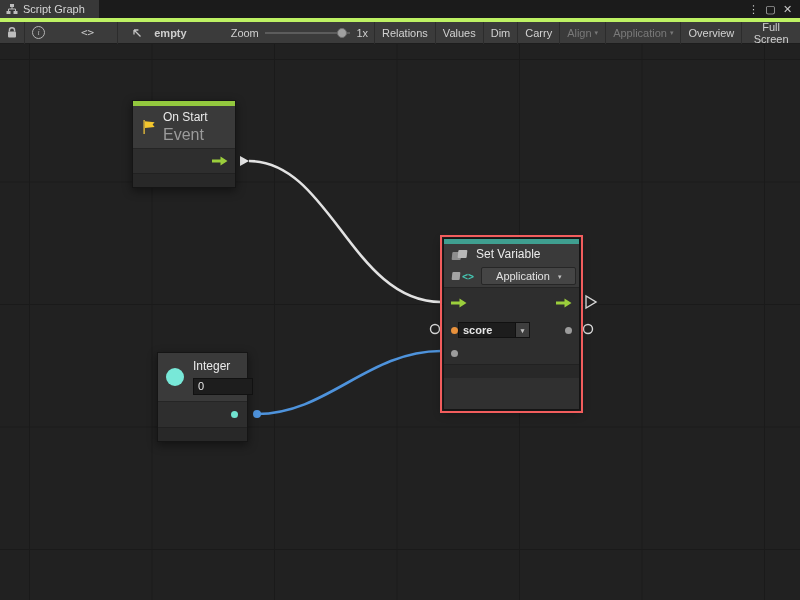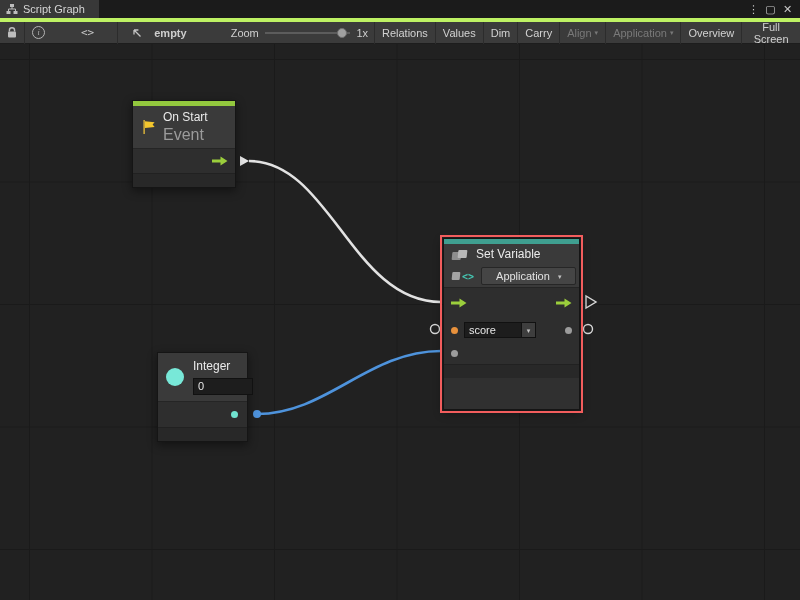--- a/index.html
+++ b/index.html
@@ -68,21 +68,21 @@
   .nsub{font-size:16px;color:#9b9b9b;line-height:1.2;}
   .nfoot{height:14px;background:#282828;border-top:1px solid #212121;box-sizing:border-box;}
   .onstart-head{height:42px;padding:0 8px;gap:7px;}
   .onstart-body{height:25px;background:#2e2e2e;border-top:1px solid #252525;display:flex;
     align-items:center;justify-content:flex-end;padding:0 7px;box-sizing:border-box;}
   .sv-head1{height:21px;padding:0 8px;gap:7px;}
   .sv-head2{height:22px;padding:0 8px;gap:7px;}
   .sv-body{background:#2e2e2e;border-top:1px solid #252525;}
   .sv-row{display:flex;align-items:center;padding:0 7px;box-sizing:border-box;}
   .sv-row.flow{height:30px;justify-content:space-between;}
-  .sv-row.value{height:24px;gap:6px;}
+  .sv-row.value{height:24px;font-weight:bold;}
   .sv-row.extra{height:22px;}
   .spacer{flex:1;}
   .dot{width:7px;height:7px;border-radius:50%;display:inline-block;flex:none;}
   .dot.orange{background:#e8913c;}
   .dot.gray{background:#9c9c9c;}
   .dot.teal{background:#70e2cf;}
   .combo{display:flex;height:16px;width:72px;flex:none;}
   .combo-text{flex:1;background:#1d1d1d;border:1px solid #111;color:#e6e6e6;font-size:11px;
     line-height:14px;padding:0 4px;overflow:hidden;white-space:nowrap;}
   .combo-btn{width:14px;background:#3e3e3e;border:1px solid #111;border-left:none;display:flex;

